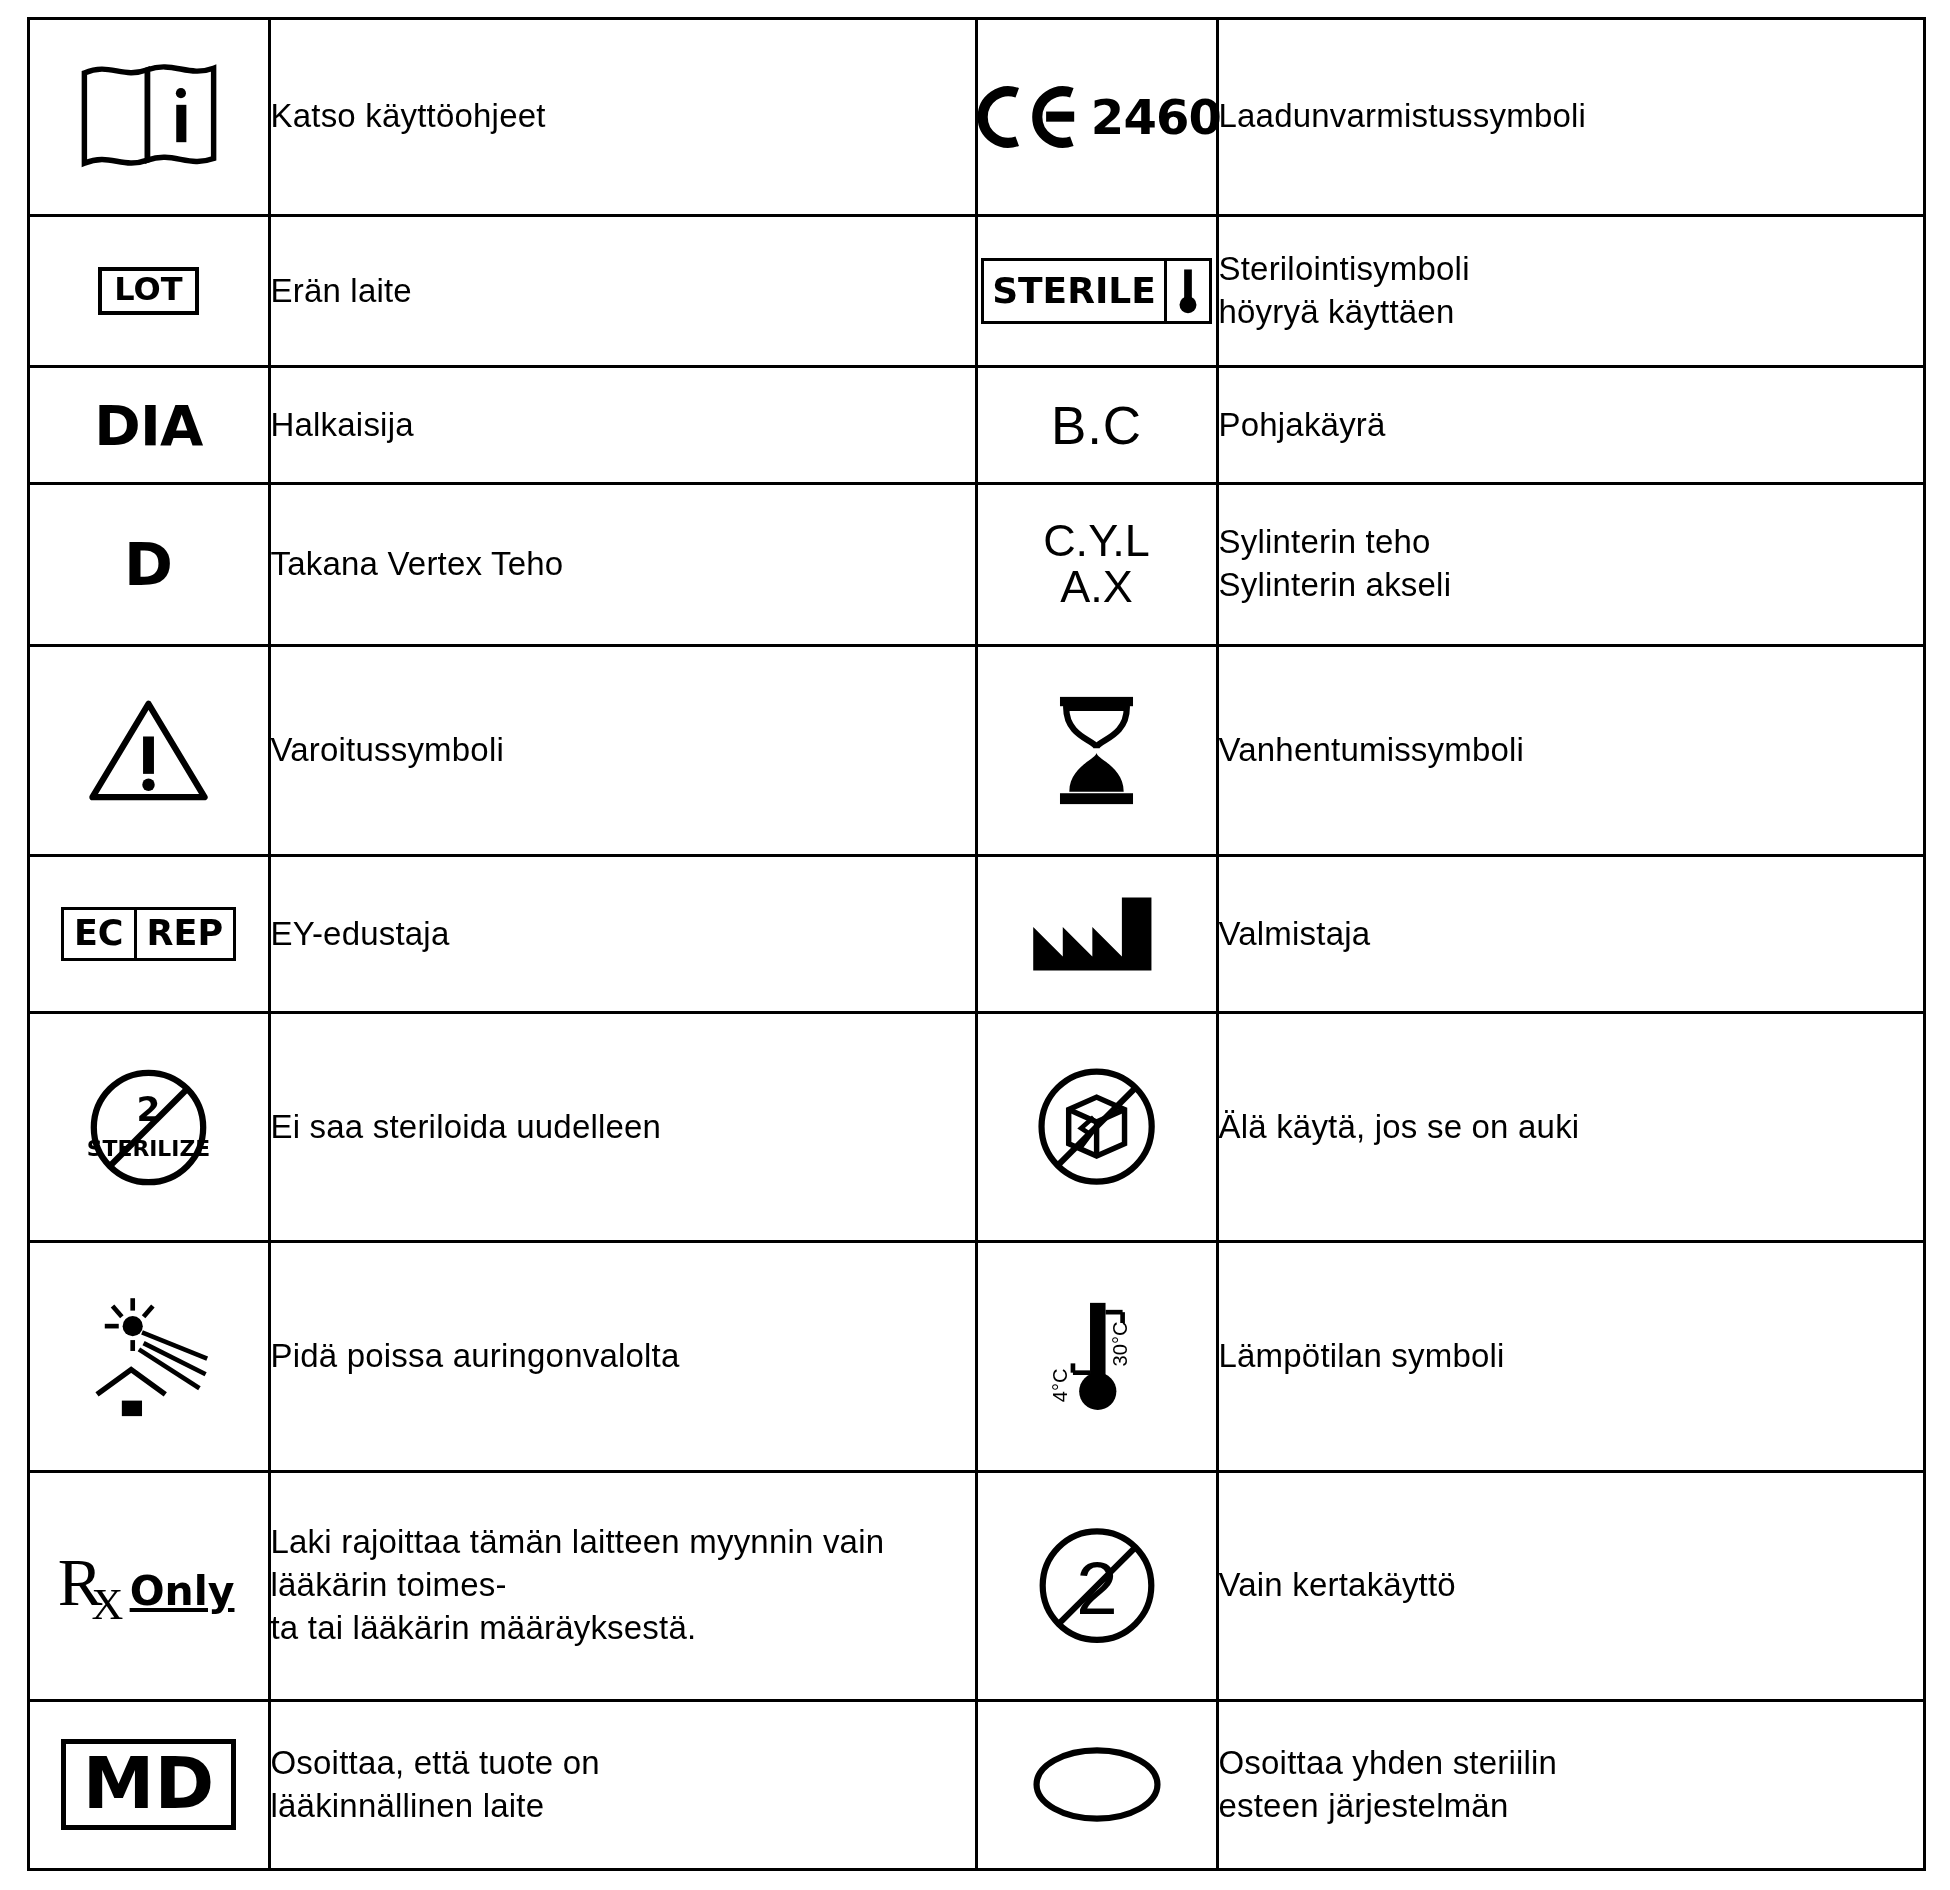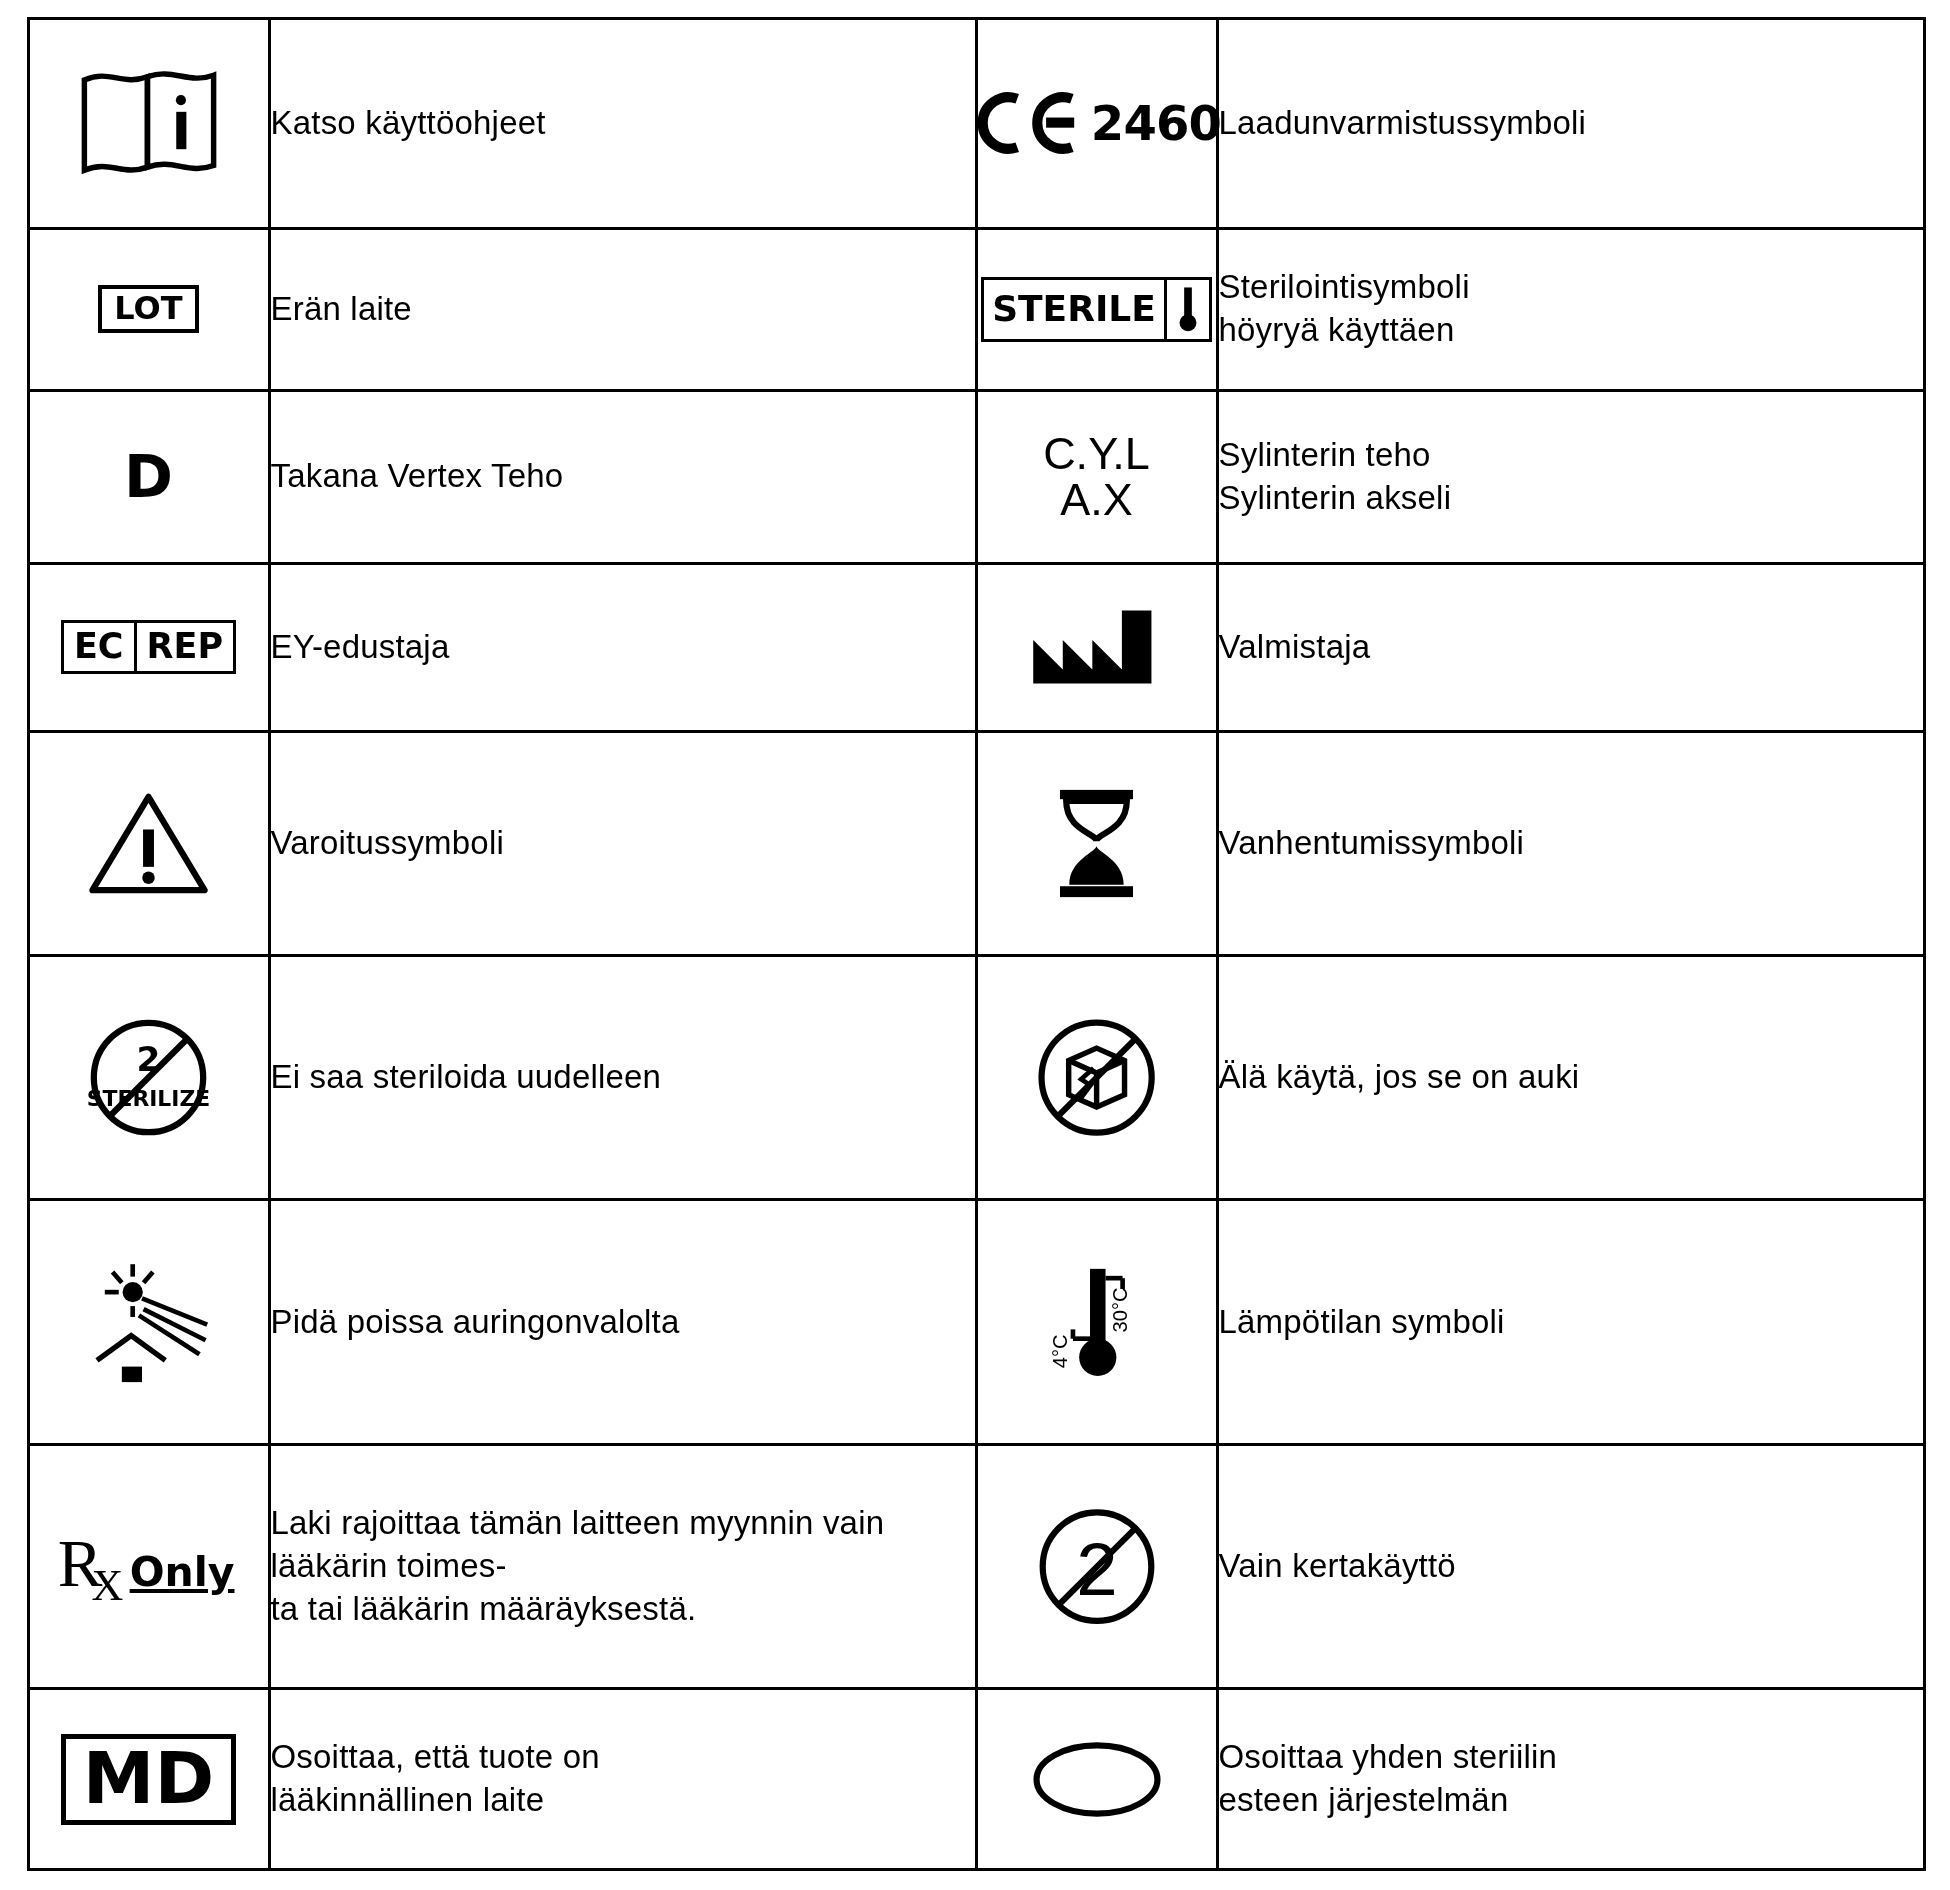--- a/index.html
+++ b/index.html
@@ -240,63 +240,57 @@
           </span>
         </span>
       </span>
     </td>
     <td class="text-cell">
       <span class="txt">Sterilointisymboli
 höyryä käyttäen</span>
     </td>
   </tr>
 
+  <tr>
+    <td class="icon-cell">
+      <span class="icon-box">
+        <span class="glyph-dia">DIA</span>
+      </span>
+    </td>
+    <td class="text-cell">
+      <span class="txt">Halkaisija</span>
+    </td>
+    <td class="icon-cell">
+      <span class="icon-box">
+        <span class="glyph-bc">B.C</span>
+      </span>
+    </td>
+    <td class="text-cell">
+      <span class="txt">Pohjakäyrä</span>
+    </td>
+  </tr>
 
   <tr>
     <td class="icon-cell">
       <span class="icon-box">
         <span class="glyph-d">D</span>
       </span>
     </td>
     <td class="text-cell">
       <span class="txt">Takana Vertex Teho</span>
     </td>
     <td class="icon-cell">
       <span class="icon-box">
         <span class="glyph-cyl txt">C.Y.L
 A.X</span>
       </span>
     </td>
     <td class="text-cell">
       <span class="txt">Sylinterin teho
 Sylinterin akseli</span>
-    </td>
-  </tr>
-
-  <tr>
-    <td class="icon-cell">
-      <span class="icon-box">
-        <span class="ecrep">
-          <span class="ec">EC</span>
-          <span class="rep">REP</span>
-        </span>
-      </span>
-    </td>
-    <td class="text-cell">
-      <span class="txt">EY-edustaja</span>
-    </td>
-    <td class="icon-cell">
-      <span class="icon-box">
-        <svg width="140" height="86" viewBox="0 0 180 110">
-          <path d="M8 102 L8 46 L46 84 L46 46 L84 84 L84 46 L122 84 L122 8 L160 8 L160 102 Z" fill="#000"></path>
-        </svg>
-      </span>
-    </td>
-    <td class="text-cell">
-      <span class="txt">Valmistaja</span>
     </td>
   </tr>
 
   <tr>
     <td class="icon-cell">
       <span class="icon-box">
         <svg width="125" height="109" viewBox="0 0 160 140">
           <path d="M80 10 L152 130 L8 130 Z" fill="none" stroke="#000" stroke-width="8" stroke-linejoin="round"></path>
           <rect x="73" y="52" width="14" height="48" fill="#000"></rect>
           <circle cx="80" cy="114" r="8" fill="#000"></circle>
@@ -311,20 +305,44 @@
         <svg width="101" height="117" viewBox="0 0 130 150">
           <rect x="18" y="6" width="94" height="12" fill="#000"></rect>
           <path d="M26 20 C26 58, 65 62, 65 72 C65 62, 104 58, 104 20 Z" fill="none" stroke="#000" stroke-width="8"></path>
           <path d="M30 128 C30 96, 65 86, 65 78 C65 86, 100 96, 100 128 Z" fill="#000"></path>
           <rect x="18" y="130" width="94" height="14" fill="#000"></rect>
         </svg>
       </span>
     </td>
     <td class="text-cell">
       <span class="txt">Vanhentumissymboli</span>
+    </td>
+  </tr>
+
+  <tr>
+    <td class="icon-cell">
+      <span class="icon-box">
+        <span class="ecrep">
+          <span class="ec">EC</span>
+          <span class="rep">REP</span>
+        </span>
+      </span>
+    </td>
+    <td class="text-cell">
+      <span class="txt">EY-edustaja</span>
+    </td>
+    <td class="icon-cell">
+      <span class="icon-box">
+        <svg width="140" height="86" viewBox="0 0 180 110">
+          <path d="M8 102 L8 46 L46 84 L46 46 L84 84 L84 46 L122 84 L122 8 L160 8 L160 102 Z" fill="#000"></path>
+        </svg>
+      </span>
+    </td>
+    <td class="text-cell">
+      <span class="txt">Valmistaja</span>
     </td>
   </tr>
 
   <tr>
     <td class="icon-cell">
       <span class="icon-box">
         <svg width="125" height="125" viewBox="0 0 160 160">
           <circle cx="80" cy="80" r="70" fill="none" stroke="#000" stroke-width="8"></circle>
           <text x="80" y="72" font-family="DejaVu Sans, sans-serif" font-size="44" font-weight="700" text-anchor="middle" fill="#000">2</text>
           <text x="80" y="116" font-family="DejaVu Sans, sans-serif" font-size="28" font-weight="700" text-anchor="middle" fill="#000">STERILIZE</text>

